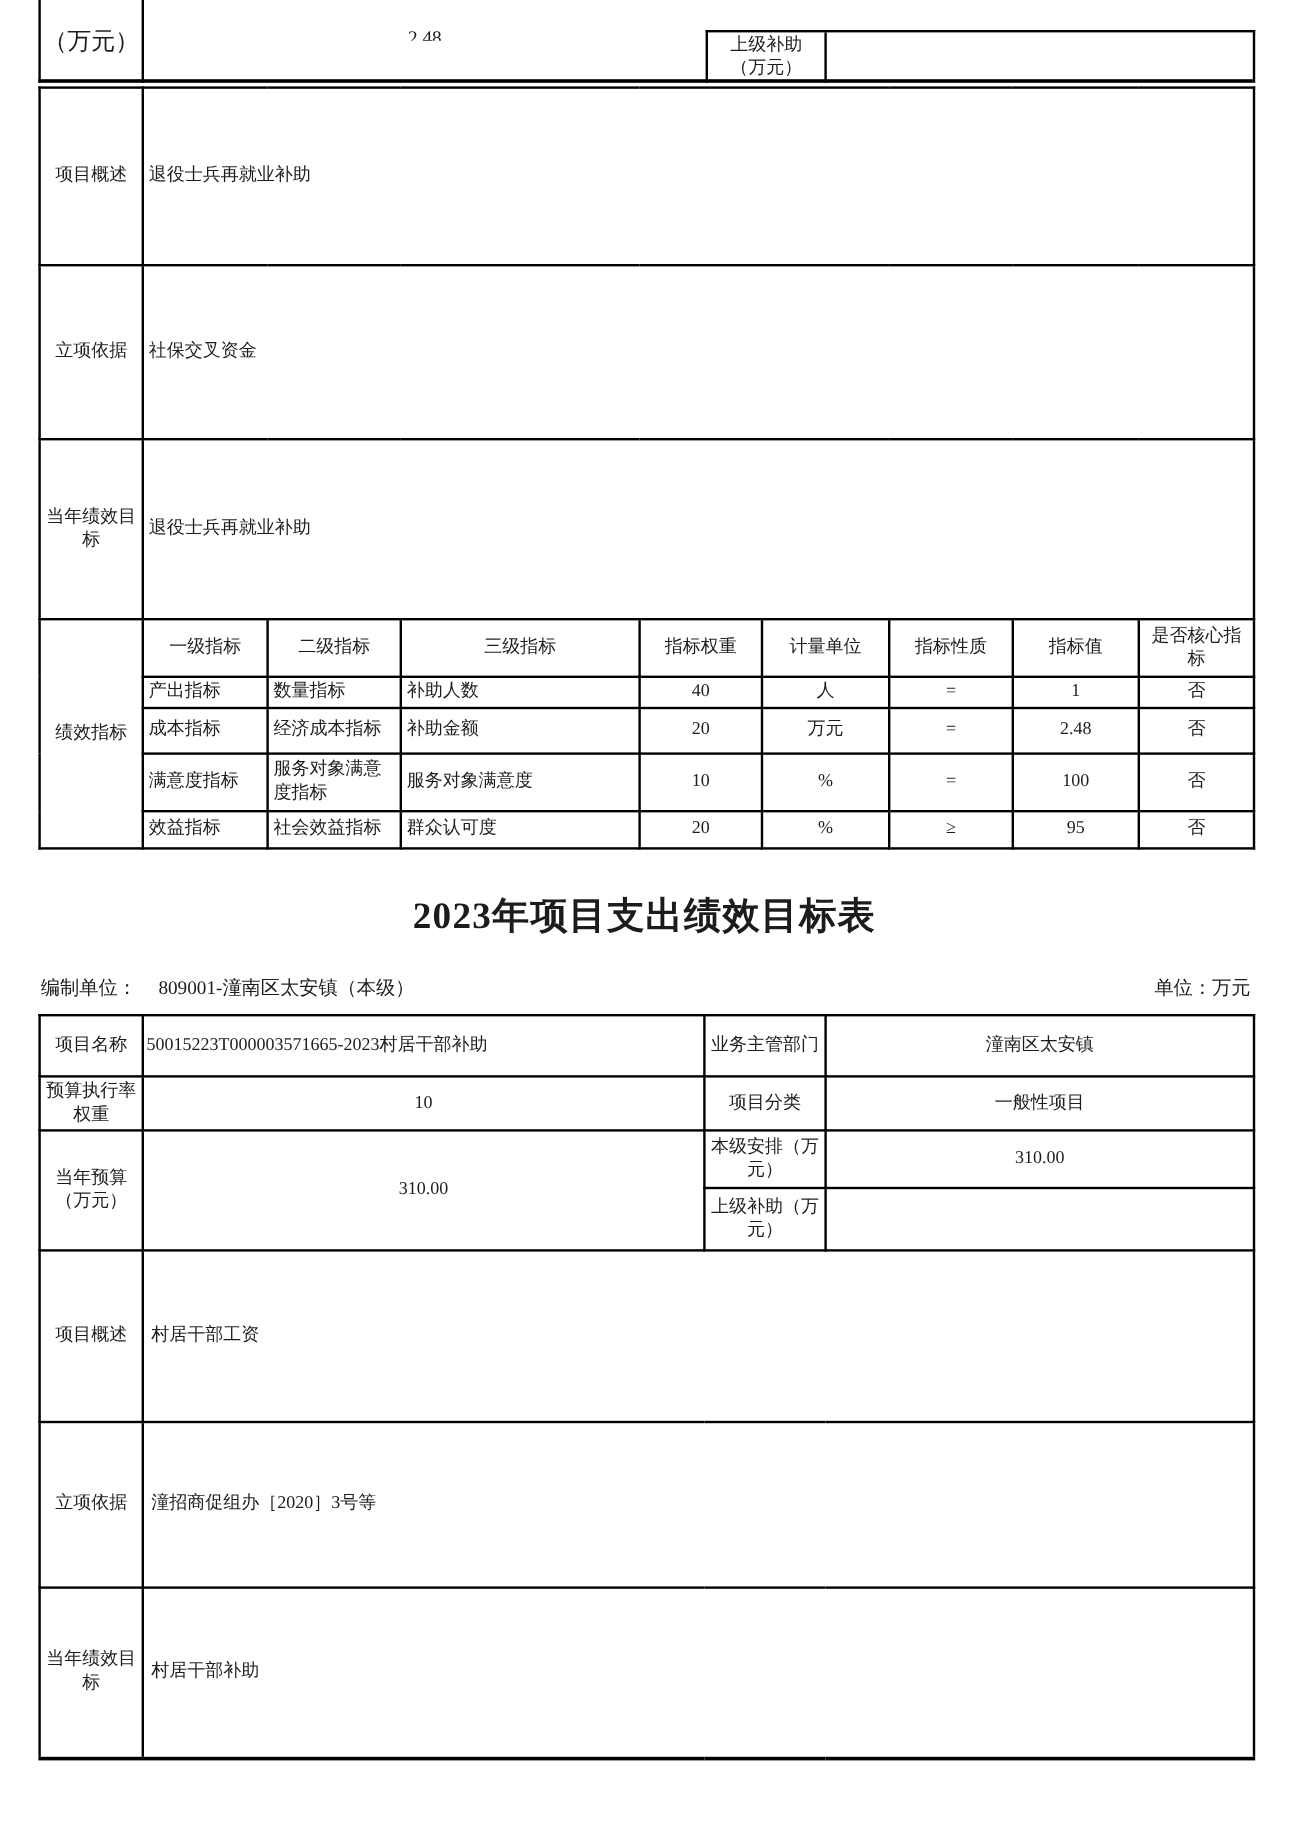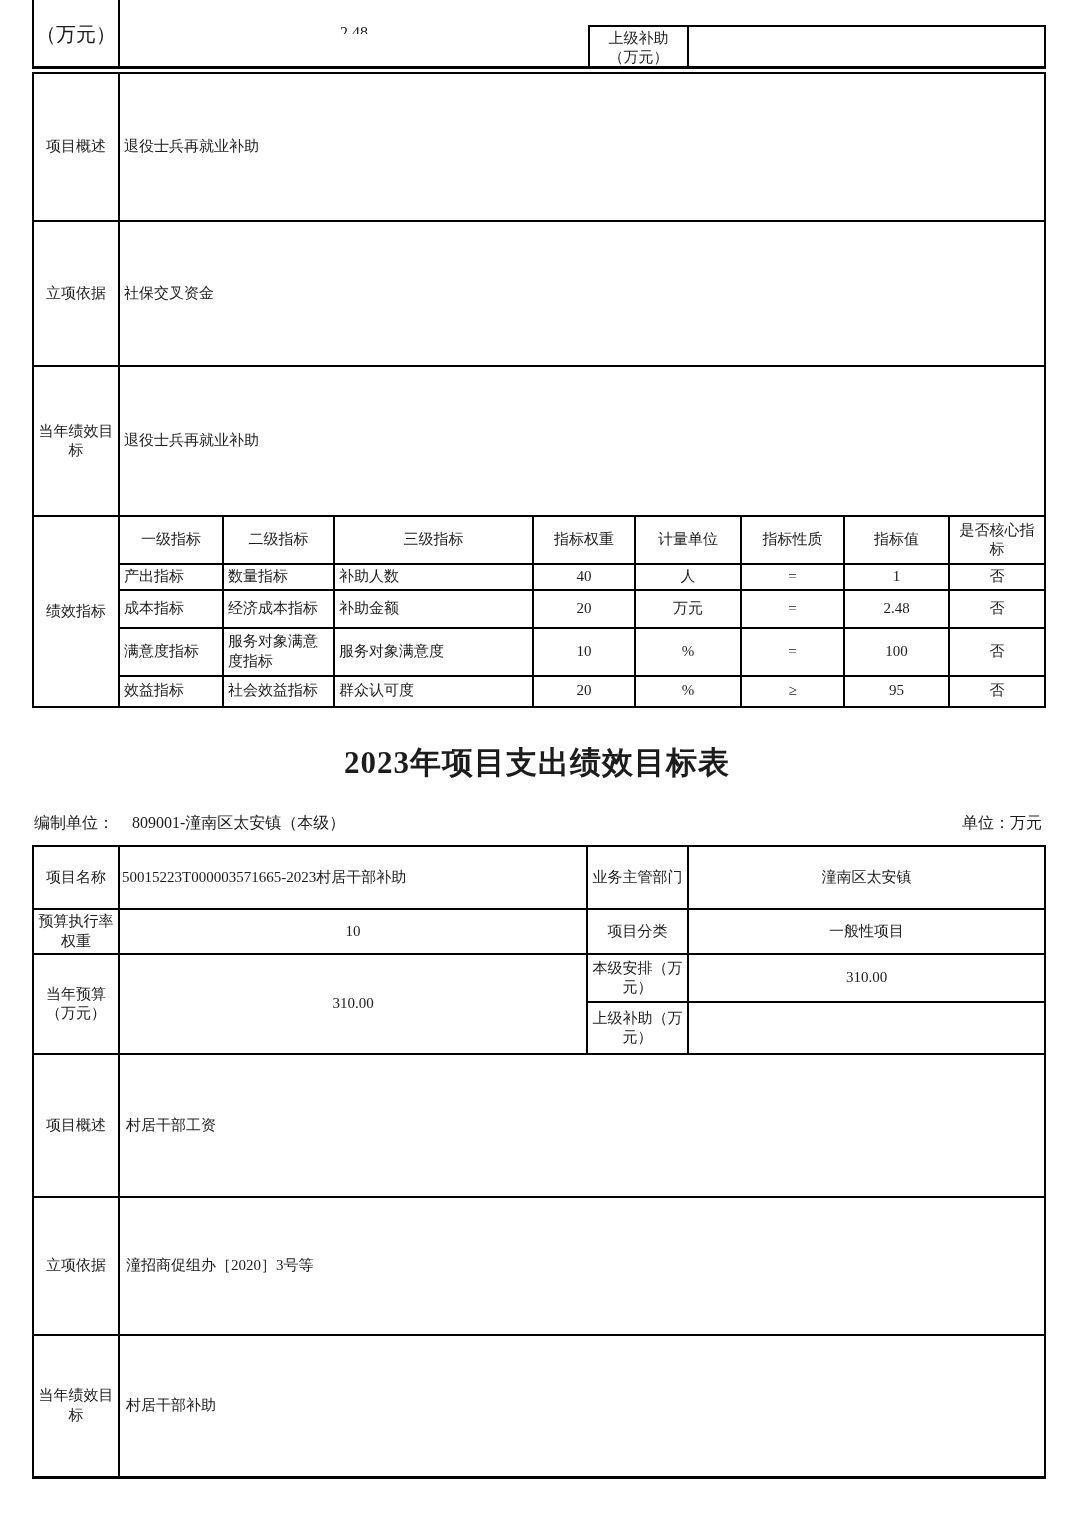--- a/index.html
+++ b/index.html
@@ -177,21 +177,21 @@
 
 <table class="doc t2">
   <colgroup>
     <col style="width:86px">
       <col style="width:468px">
       <col style="width:101px">
       <col style="width:357px">
   </colgroup>
   <tbody>
       <tr>
-    <td class="lab" style="height:63px">项目名称</td>
+    <td class="lab" style="height:51px">项目名称</td>
     <td class="val tight">50015223T000003571665-2023村居干部补助</td>
     <td class="lab">业务主管部门</td>
     <td class="num">潼南区太安镇</td>
   </tr>
   <tr>
     <td class="lab" style="height:34px">预算执行率权重</td>
     <td class="num">10</td>
     <td class="lab">项目分类</td>
     <td class="num">一般性项目</td>
   </tr>

